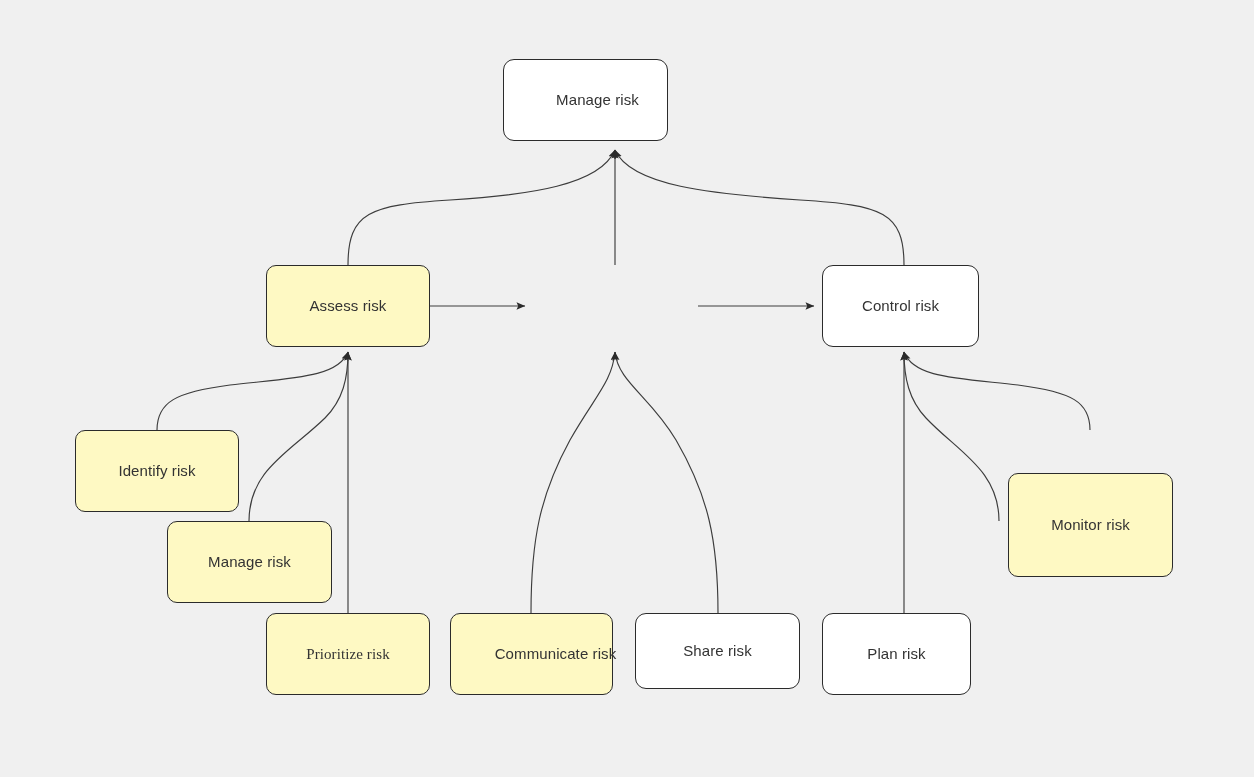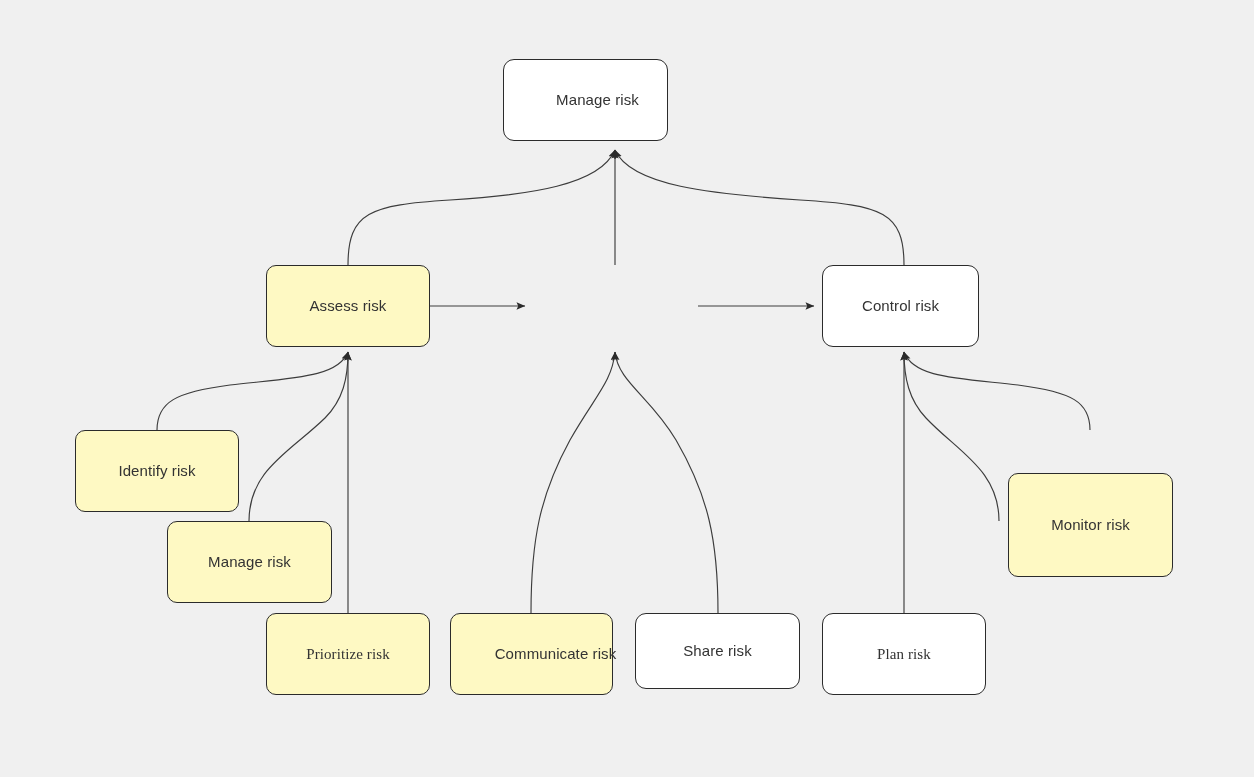--- a/index.html
+++ b/index.html
@@ -115,17 +115,17 @@
   </div>
 
   <div class="node fill-gray" style="left:450px; top:613px; width:163px; height:82px;padding-left:48px;">
     <span class="node-label">Communicate risk</span>
   </div>
 
   <div class="node fill-white" style="left:635px; top:613px; width:165px; height:76px;">
     <span class="node-label">Share risk</span>
   </div>
 
-  <div class="node fill-white" style="left:822px; top:613px; width:164px; height:82px;font-family:Liberation Serif, serif;">
+  <div class="node fill-white" style="left:822px; top:613px; width:149px; height:82px;">
     <span class="node-label">Plan risk</span>
   </div>
 
 </div>
 
 </body></html>

